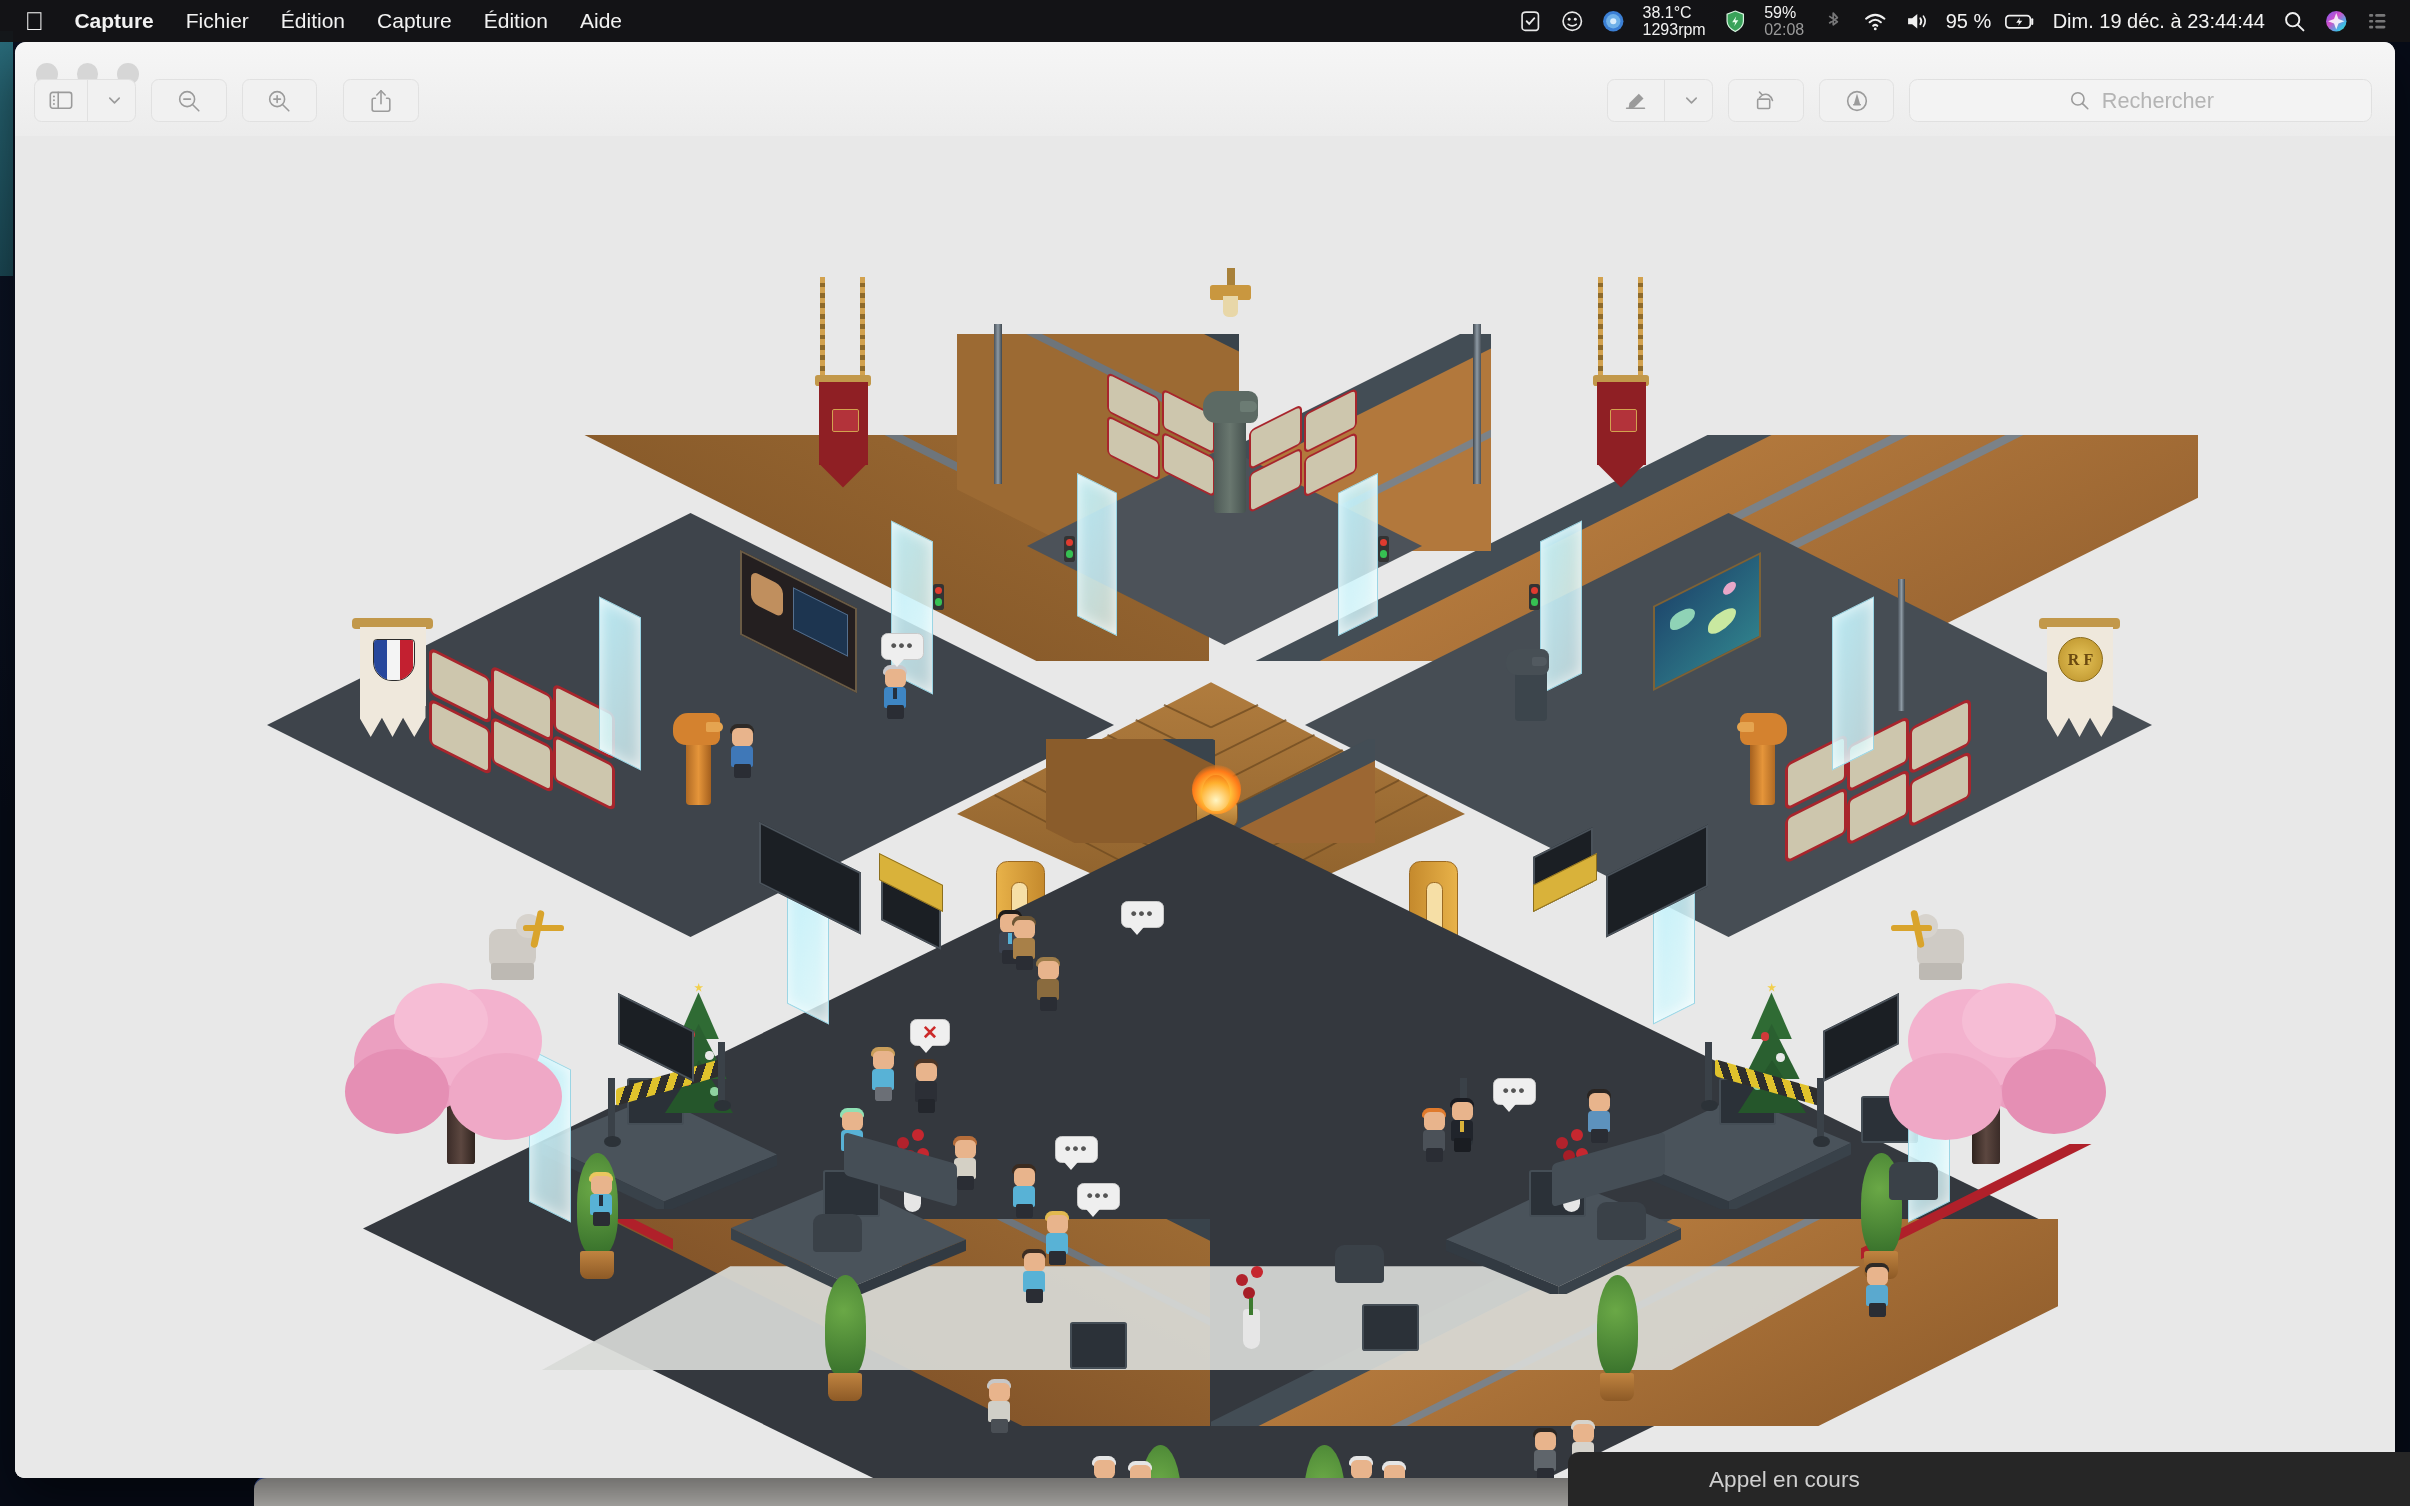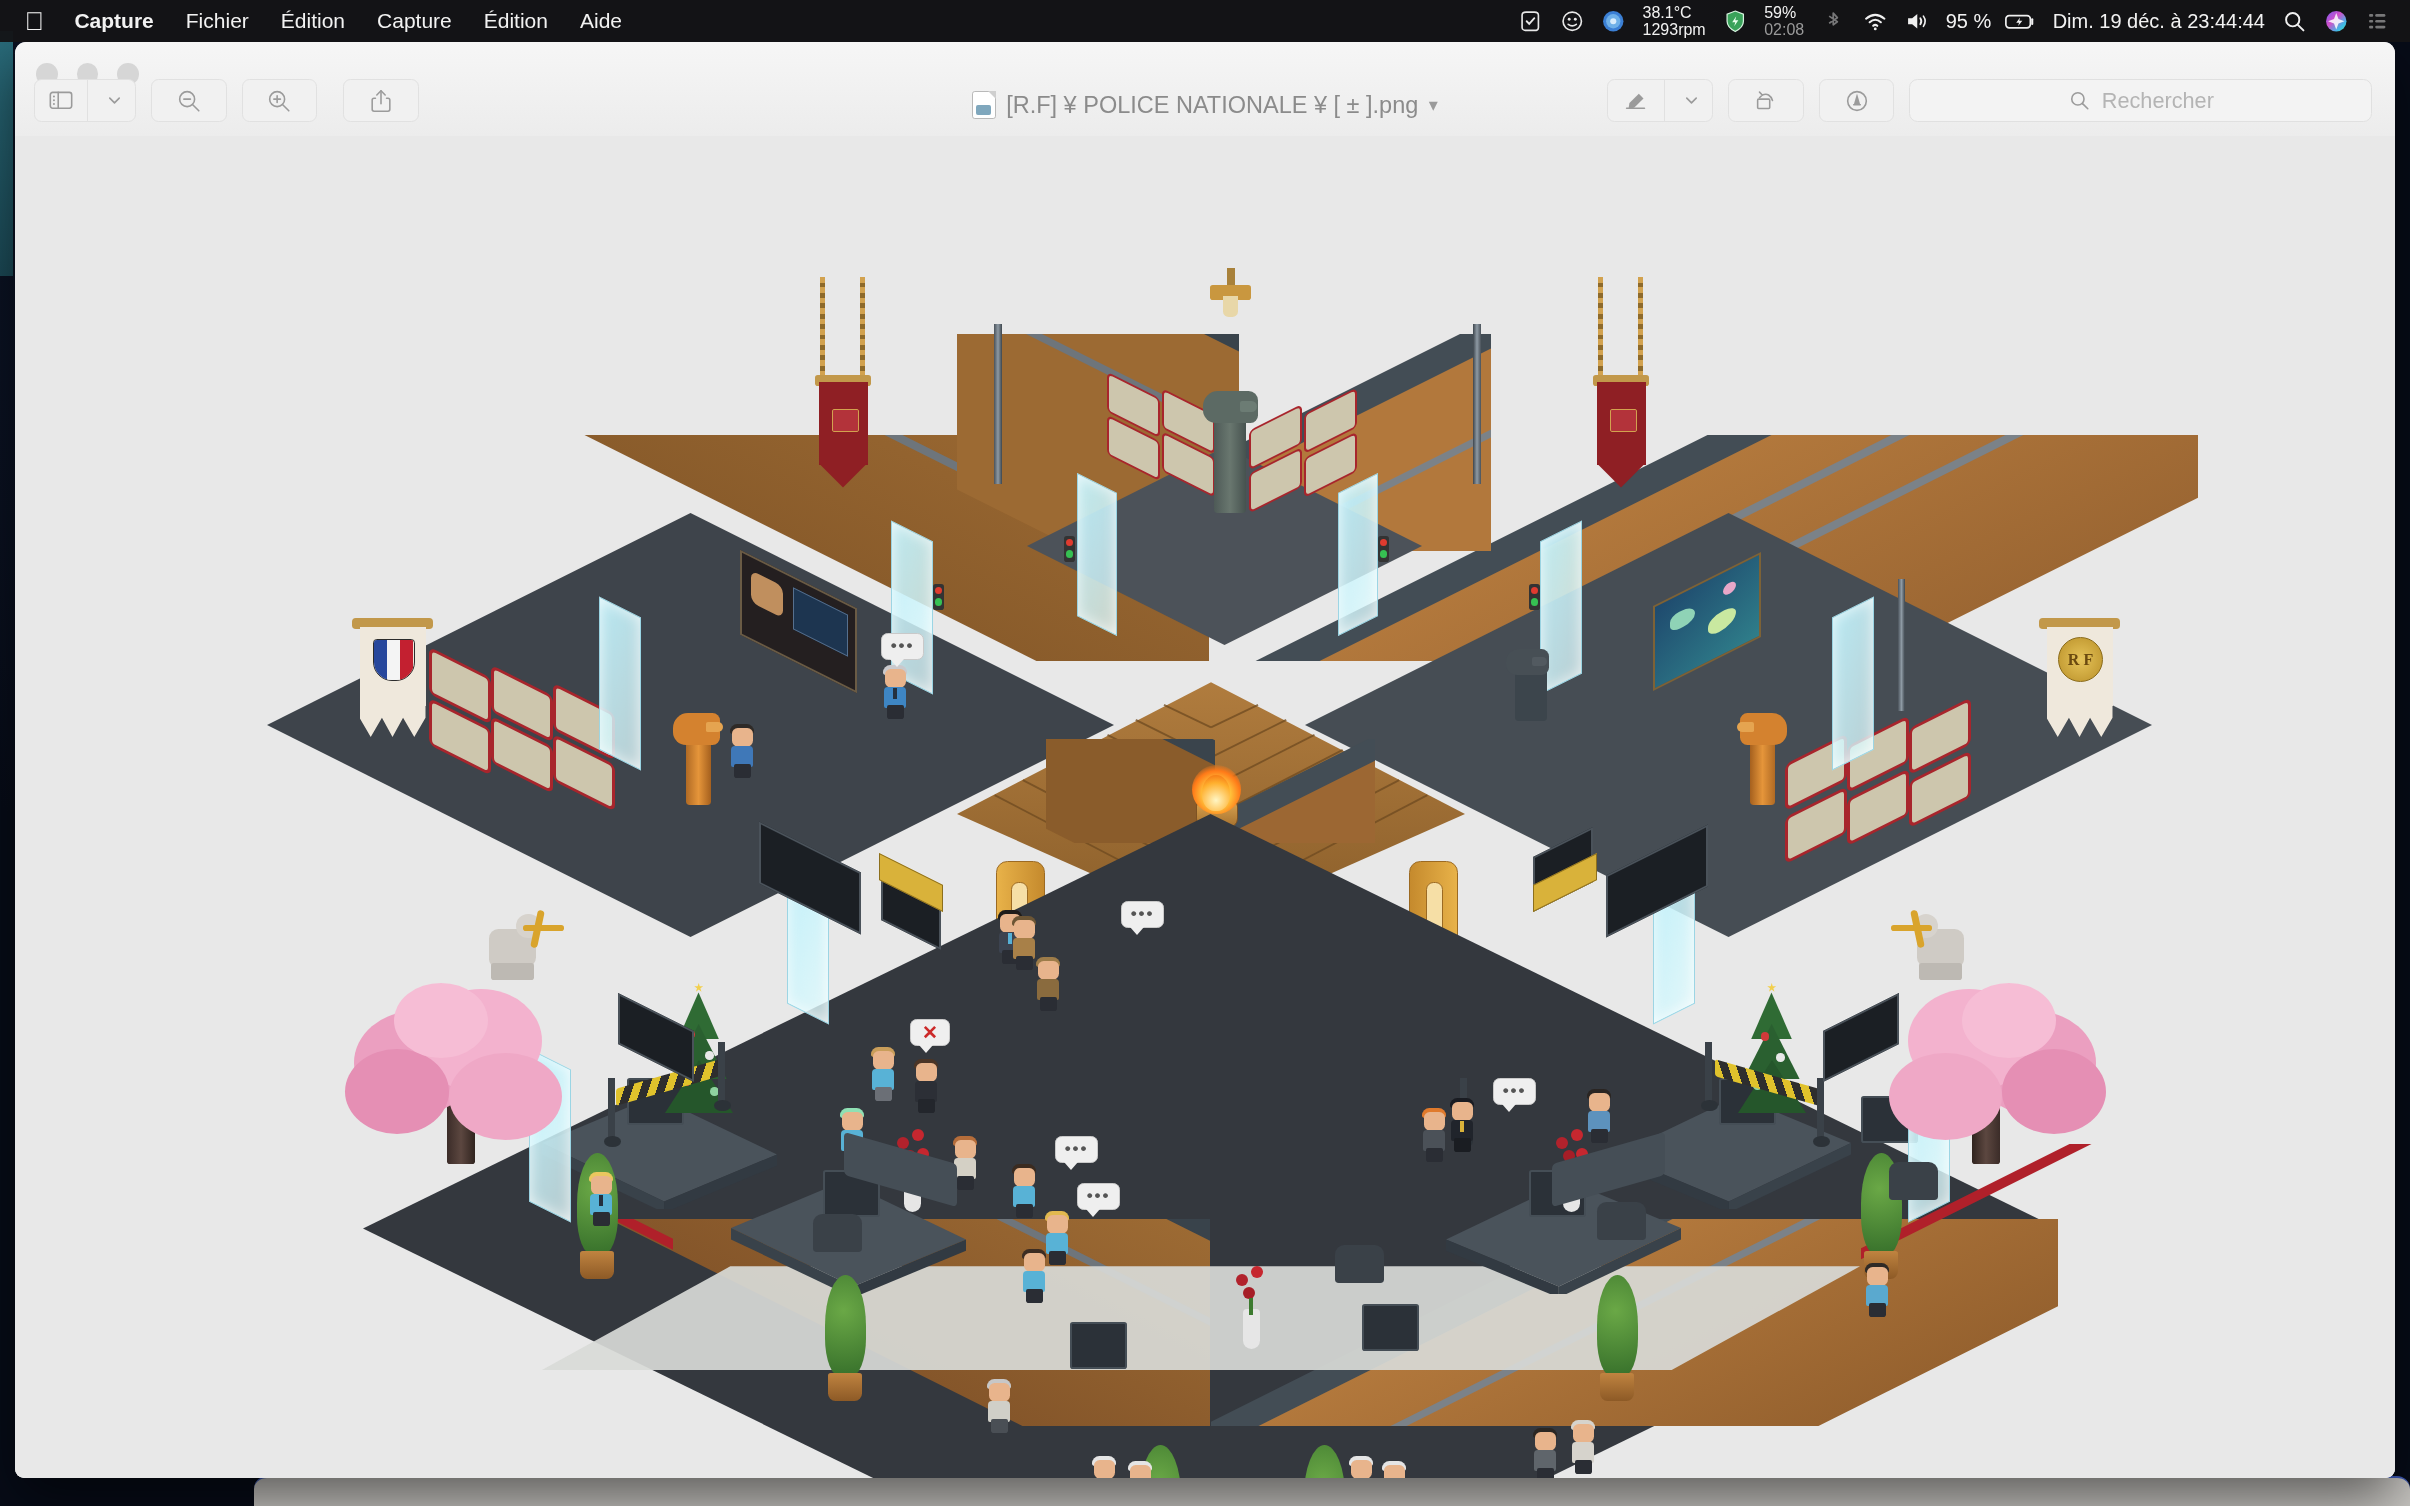--- a/index.html
+++ b/index.html
@@ -242,29 +242,20 @@
 
   <div class="win">
 
     <div class="titlebar">
       <div class="lights">
         <div class="light"></div>
         <div class="light"></div>
         <div class="light"></div>
       </div>
 
-      <div class="title">
-        <span class="doc-ico">
-          <span class="pg"></span>
-            <span class="corner"></span>
-            <span class="thumb"></span>
-        </span>
-        <span>[R.F] ¥ POLICE NATIONALE ¥ [ ± ].png</span>
-        <span class="chev">▾</span>
-      </div>
 
       <div class="toolbar">
         <div class="tb-left">
           <div class="tb-btn split">
             <span class="a">
               <svg style="width:26px;height:22.6px" viewBox="0 0 28 24">
                   <rect class="ic" x="2.5" y="3.5" width="23" height="17" rx="2.5"></rect>
                   <line class="ic" x1="11" y1="3.5" x2="11" y2="20.5"></line>
                   <circle cx="6.4" cy="8" r="1.1" fill="#9b9b9b" stroke="none"></circle>
                   <circle cx="6.4" cy="12" r="1.1" fill="#9b9b9b" stroke="none"></circle>
@@ -1085,15 +1076,18 @@
         <div style="position:absolute;left:1582px;top:1066px;width:49px;height:38px;background:#3a4148;border-radius:9.4px 9.4px 3.8px 3.8px"></div>
         <div style="position:absolute;left:1874px;top:1026px;width:49px;height:38px;background:#3a4148;border-radius:9.4px 9.4px 3.8px 3.8px"></div>
 
         <div style="position:absolute;left:1537px;top:1012px;width:113px;height:43px;background:#454e56;border-radius:4.7px;transform:skewY(-16deg)"></div>
         <div style="position:absolute;left:829px;top:1012px;width:113px;height:43px;background:#454e56;border-radius:4.7px;transform:skewY(16deg)"></div>
 
       </div>
     </div>
   </div>
 
+  <div class="notif">
+    <span>Appel en cours</span>
+  </div>
 
 </div>
 
 
 </body></html>

